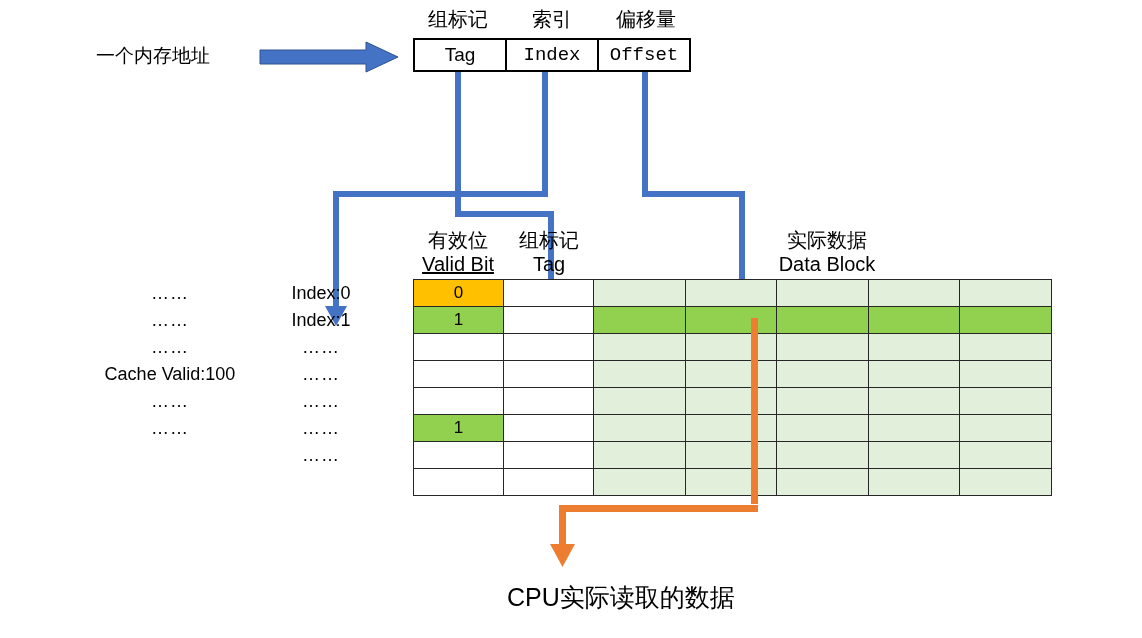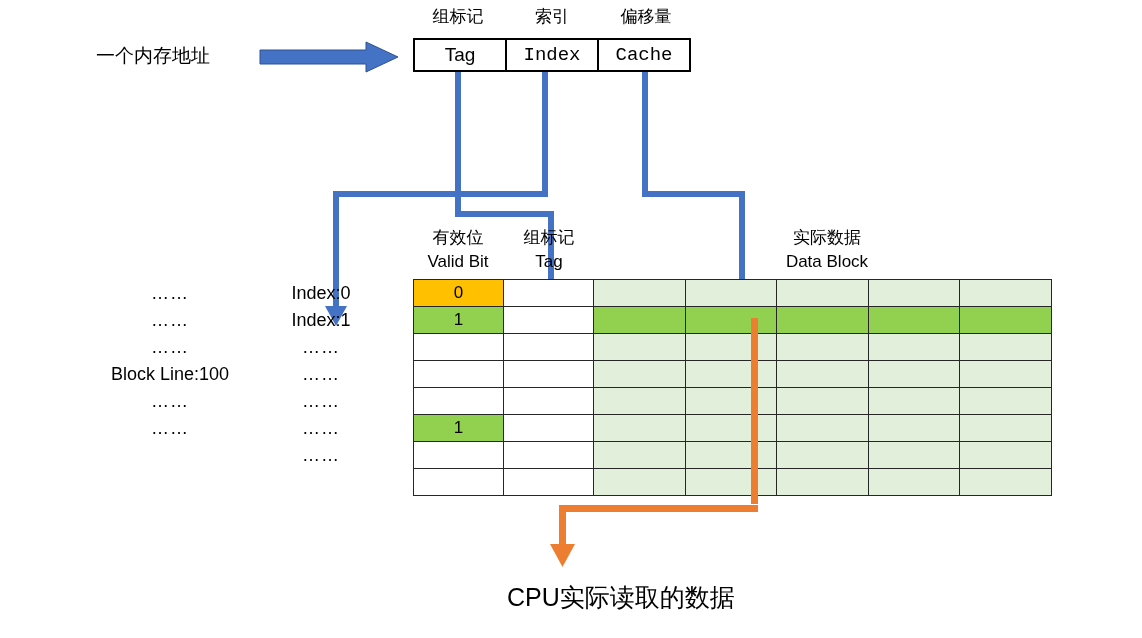--- a/index.html
+++ b/index.html
@@ -57,21 +57,21 @@
     text-align: center;
     font-size: 17px;
     background: #ffffff;
     box-sizing: border-box;
   }
   #cache-table td.c-valid { width: 90px; }
   #cache-table td.c-tag   { width: 90px; }
   #cache-table td.c-data  { width: 91.6px; }
 
   
-  .cap { font-size: 17px; text-align: center; line-height: 1.3; }
+  .cap { font-size: 20px; text-align: center; line-height: 1.3; }
 
   
   .rowlabel {
     font-size: 18px;
     text-align: center;
     height: 27px;
     line-height: 27px;
     white-space: nowrap;
   }
   .dots { letter-spacing: 1px; }
@@ -94,21 +94,21 @@
     </svg>
   </div>
 
   <div class="abs cap" style="left:413px; top:6px; width:90px;">组标记</div>
   <div class="abs cap" style="left:507px; top:6px; width:90px;">索引</div>
   <div class="abs cap" style="left:601px; top:6px; width:90px;">偏移量</div>
 
   <div class="abs" id="addr-box">
     <div class="field">Tag</div>
     <div class="field">Index</div>
-    <div class="field">Cache</div>
+    <div class="field">Offset</div>
   </div>
 
   <div class="abs blue-seg" style="left:455px; top:72px; width:6px; height:125px;"></div>
 
   <div class="abs blue-seg" style="left:542px; top:72px; width:6px; height:125px;"></div>
 
   <div class="abs blue-seg" style="left:642px; top:72px; width:6px; height:125px;"></div>
 
   <div class="abs blue-seg" style="left:333px; top:191px; width:215px; height:6px;"></div>
 
@@ -130,33 +130,33 @@
 
   <div class="abs blue-seg" style="left:642px; top:191px; width:103px; height:6px;"></div>
   <div class="abs blue-seg" style="left:739px; top:191px; width:6px; height:122px;"></div>
   <div class="abs" style="left:731px; top:303px;">
     <svg width="22" height="22" viewBox="0 0 22 22" class="arrowhead">
       <path d="M0,0 L22,0 L11,20 Z" fill="#4472C4"></path>
     </svg>
   </div>
 
   <div class="abs cap" style="left:413px; top:227px; width:90px;">有效位</div>
-  <div class="abs cap" style="left:413px; top:251px; width:90px;">Valid Bit</div>
+  <div class="abs cap" style="left:413px; top:251px; width:90px;text-decoration:underline;">Valid Bit</div>
 
   <div class="abs cap" style="left:504px; top:227px; width:90px;">组标记</div>
   <div class="abs cap" style="left:504px; top:251px; width:90px;">Tag</div>
 
   <div class="abs cap" style="left:735px; top:251px; width:184px;">Data Block</div>
   <div class="abs cap" style="left:735px; top:227px; width:184px;">实际数据</div>
 
   <div class="abs" id="line-labels" style="left:90px; top:280px; width:160px;">
       <div class="rowlabel dots">……</div>
       <div class="rowlabel dots">……</div>
       <div class="rowlabel dots">……</div>
-      <div class="rowlabel">Block Line:100</div>
+      <div class="rowlabel">Cache Valid:100</div>
       <div class="rowlabel dots">……</div>
       <div class="rowlabel dots">……</div>
     </div>
   <div class="abs" id="index-labels" style="left:248px; top:280px; width:146px;">
       <div class="rowlabel">Index:0</div>
       <div class="rowlabel">Index:1</div>
       <div class="rowlabel dots">……</div>
       <div class="rowlabel dots">……</div>
       <div class="rowlabel dots">……</div>
       <div class="rowlabel dots">……</div>

